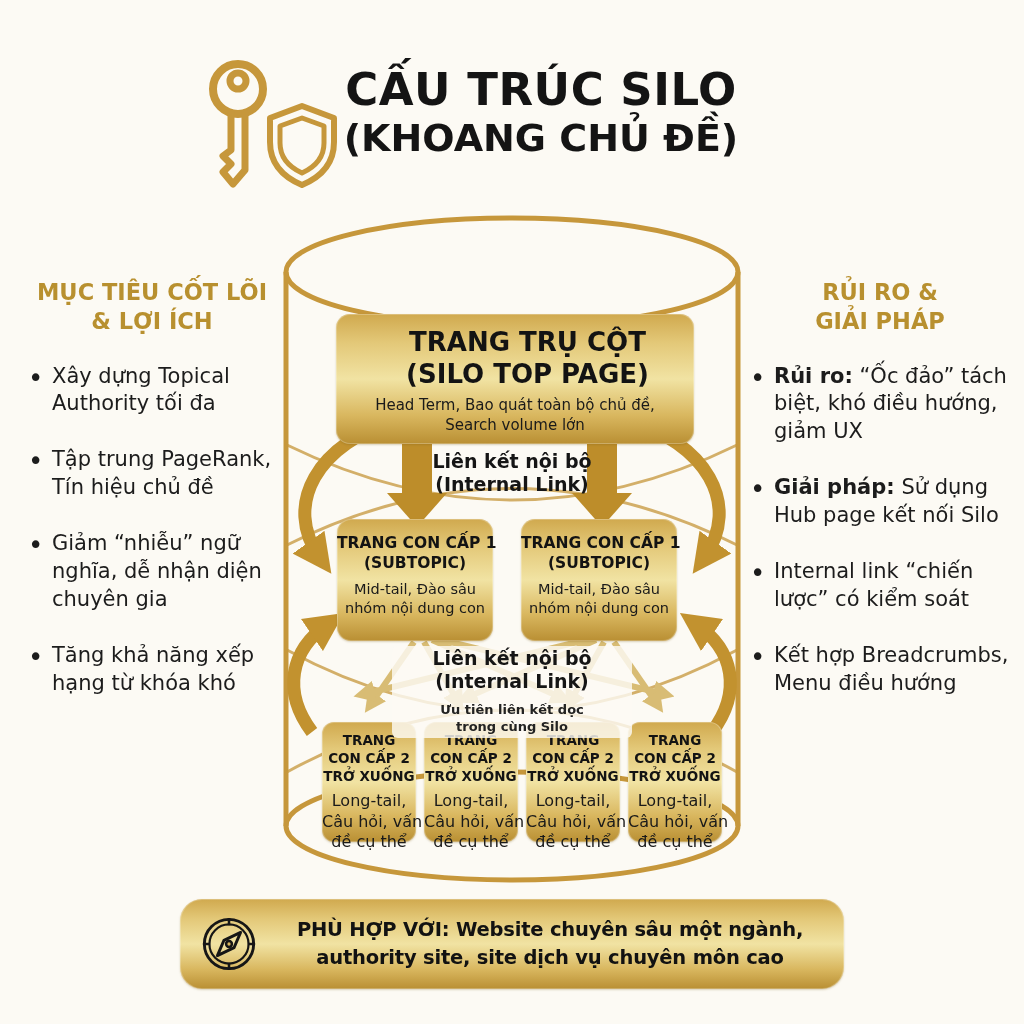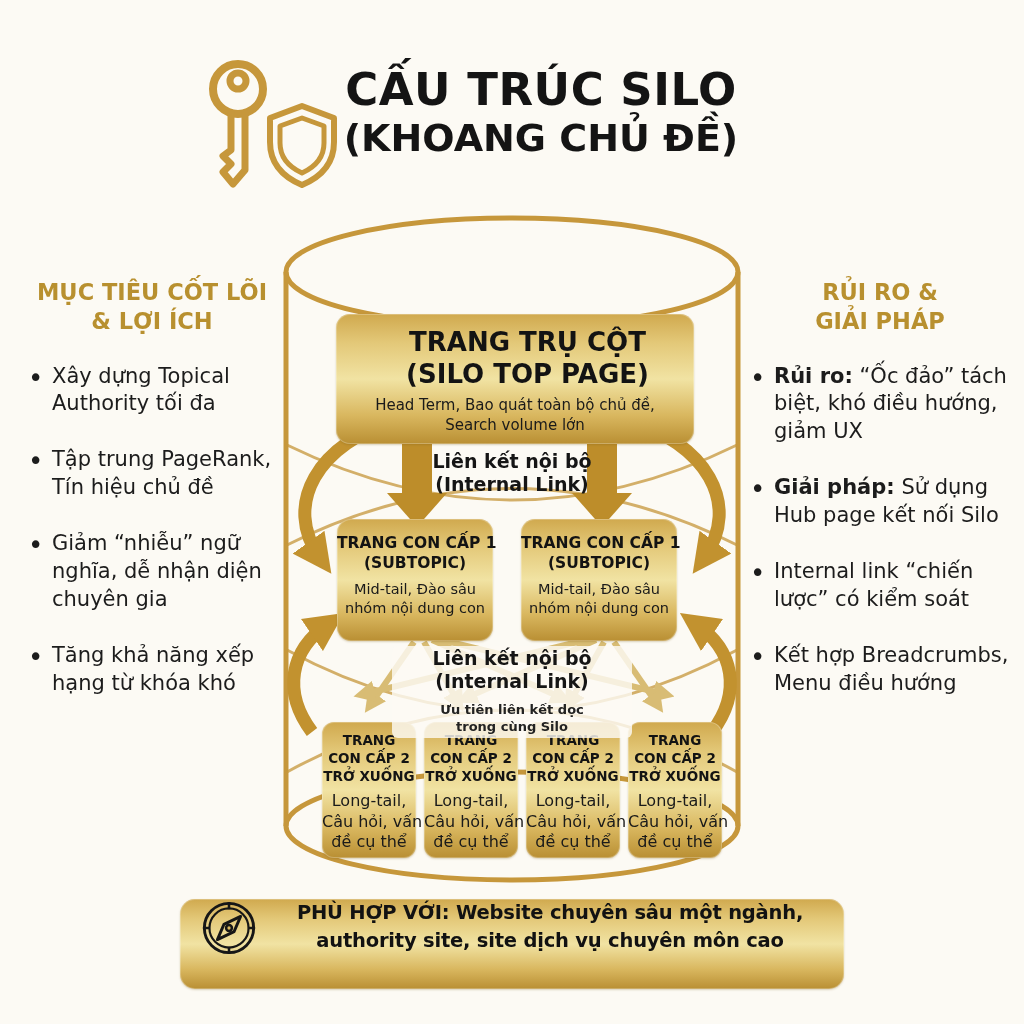--- a/index.html
+++ b/index.html
@@ -27,33 +27,33 @@
     box-shadow:inset 0 0 0 1px rgba(255,255,255,.25), 0 1px 2px rgba(120,90,20,.25);
   }
   .top-box{position:absolute;left:336px;top:314px;width:358px;height:130px;border-radius:14px;z-index:2;
     text-align:center;padding-top:13px;box-sizing:border-box;}
   .top-box .t{font-size:26px;font-weight:800;line-height:1.22;color:#131313;margin-left:25px;}
   .top-box .s{font-size:15px;font-weight:500;line-height:1.3;margin-top:6px;white-space:nowrap;color:#1a1a1a;}
   .lvl1-box{position:absolute;top:519px;width:156px;height:122px;border-radius:14px;z-index:2;
     text-align:center;padding-top:14px;box-sizing:border-box;}
   .lvl1-box .t{font-size:15.5px;font-weight:800;line-height:1.3;white-space:nowrap;color:#131313;}
   .lvl1-box .s{font-size:14.5px;font-weight:500;line-height:1.3;margin-top:7px;white-space:nowrap;color:#1a1a1a;}
-  .lvl2-box{position:absolute;top:722px;width:94px;height:136px;border-radius:12px;z-index:2;
+  .lvl2-box{position:absolute;top:722px;width:94px;height:120px;border-radius:12px;z-index:2;
     text-align:center;padding-top:10px;box-sizing:border-box;}
   .lvl2-box .t{font-size:13.5px;font-weight:800;line-height:1.32;white-space:nowrap;color:#131313;}
   .lvl2-box .s{font-size:16px;font-weight:500;line-height:1.28;margin-top:6px;white-space:nowrap;color:#1a1a1a;}
   
   .link-label{position:absolute;left:392px;width:240px;text-align:center;z-index:3;line-height:1.22;}
   .link-label .big{font-size:19px;font-weight:800;color:#151515;}
   .link-label .note{font-size:13px;font-weight:700;line-height:1.25;margin-top:9px;color:#222;}
   #link1{top:450px;}
   #link2{top:646px;background:rgba(252,250,244,.82);border-radius:6px;padding:1px 0 3px;}
   
-  .banner{position:absolute;left:180px;top:899px;width:664px;height:90px;border-radius:15px;z-index:2;
-    display:flex;align-items:flex-start;box-sizing:border-box;padding:0 16px 0 20px;gap:14px;}
+  .banner{position:absolute;left:180px;top:899px;width:664px;height:90px;border-radius:22px;z-index:2;
+    display:flex;align-items:center;box-sizing:border-box;padding:0 16px 0 20px;gap:14px;}
   .banner-text{flex:1;text-align:center;font-size:19.5px;font-weight:800;line-height:1.42;
     letter-spacing:-.2px;color:#121212;white-space:nowrap;}
   svg{display:block;}
   .bg-svg{position:absolute;inset:0;z-index:0;}
 </style>
 </head>
 <body>
 
 <svg class="bg-svg" width="1024" height="1024" viewBox="0 0 1024 1024">
   <defs>

